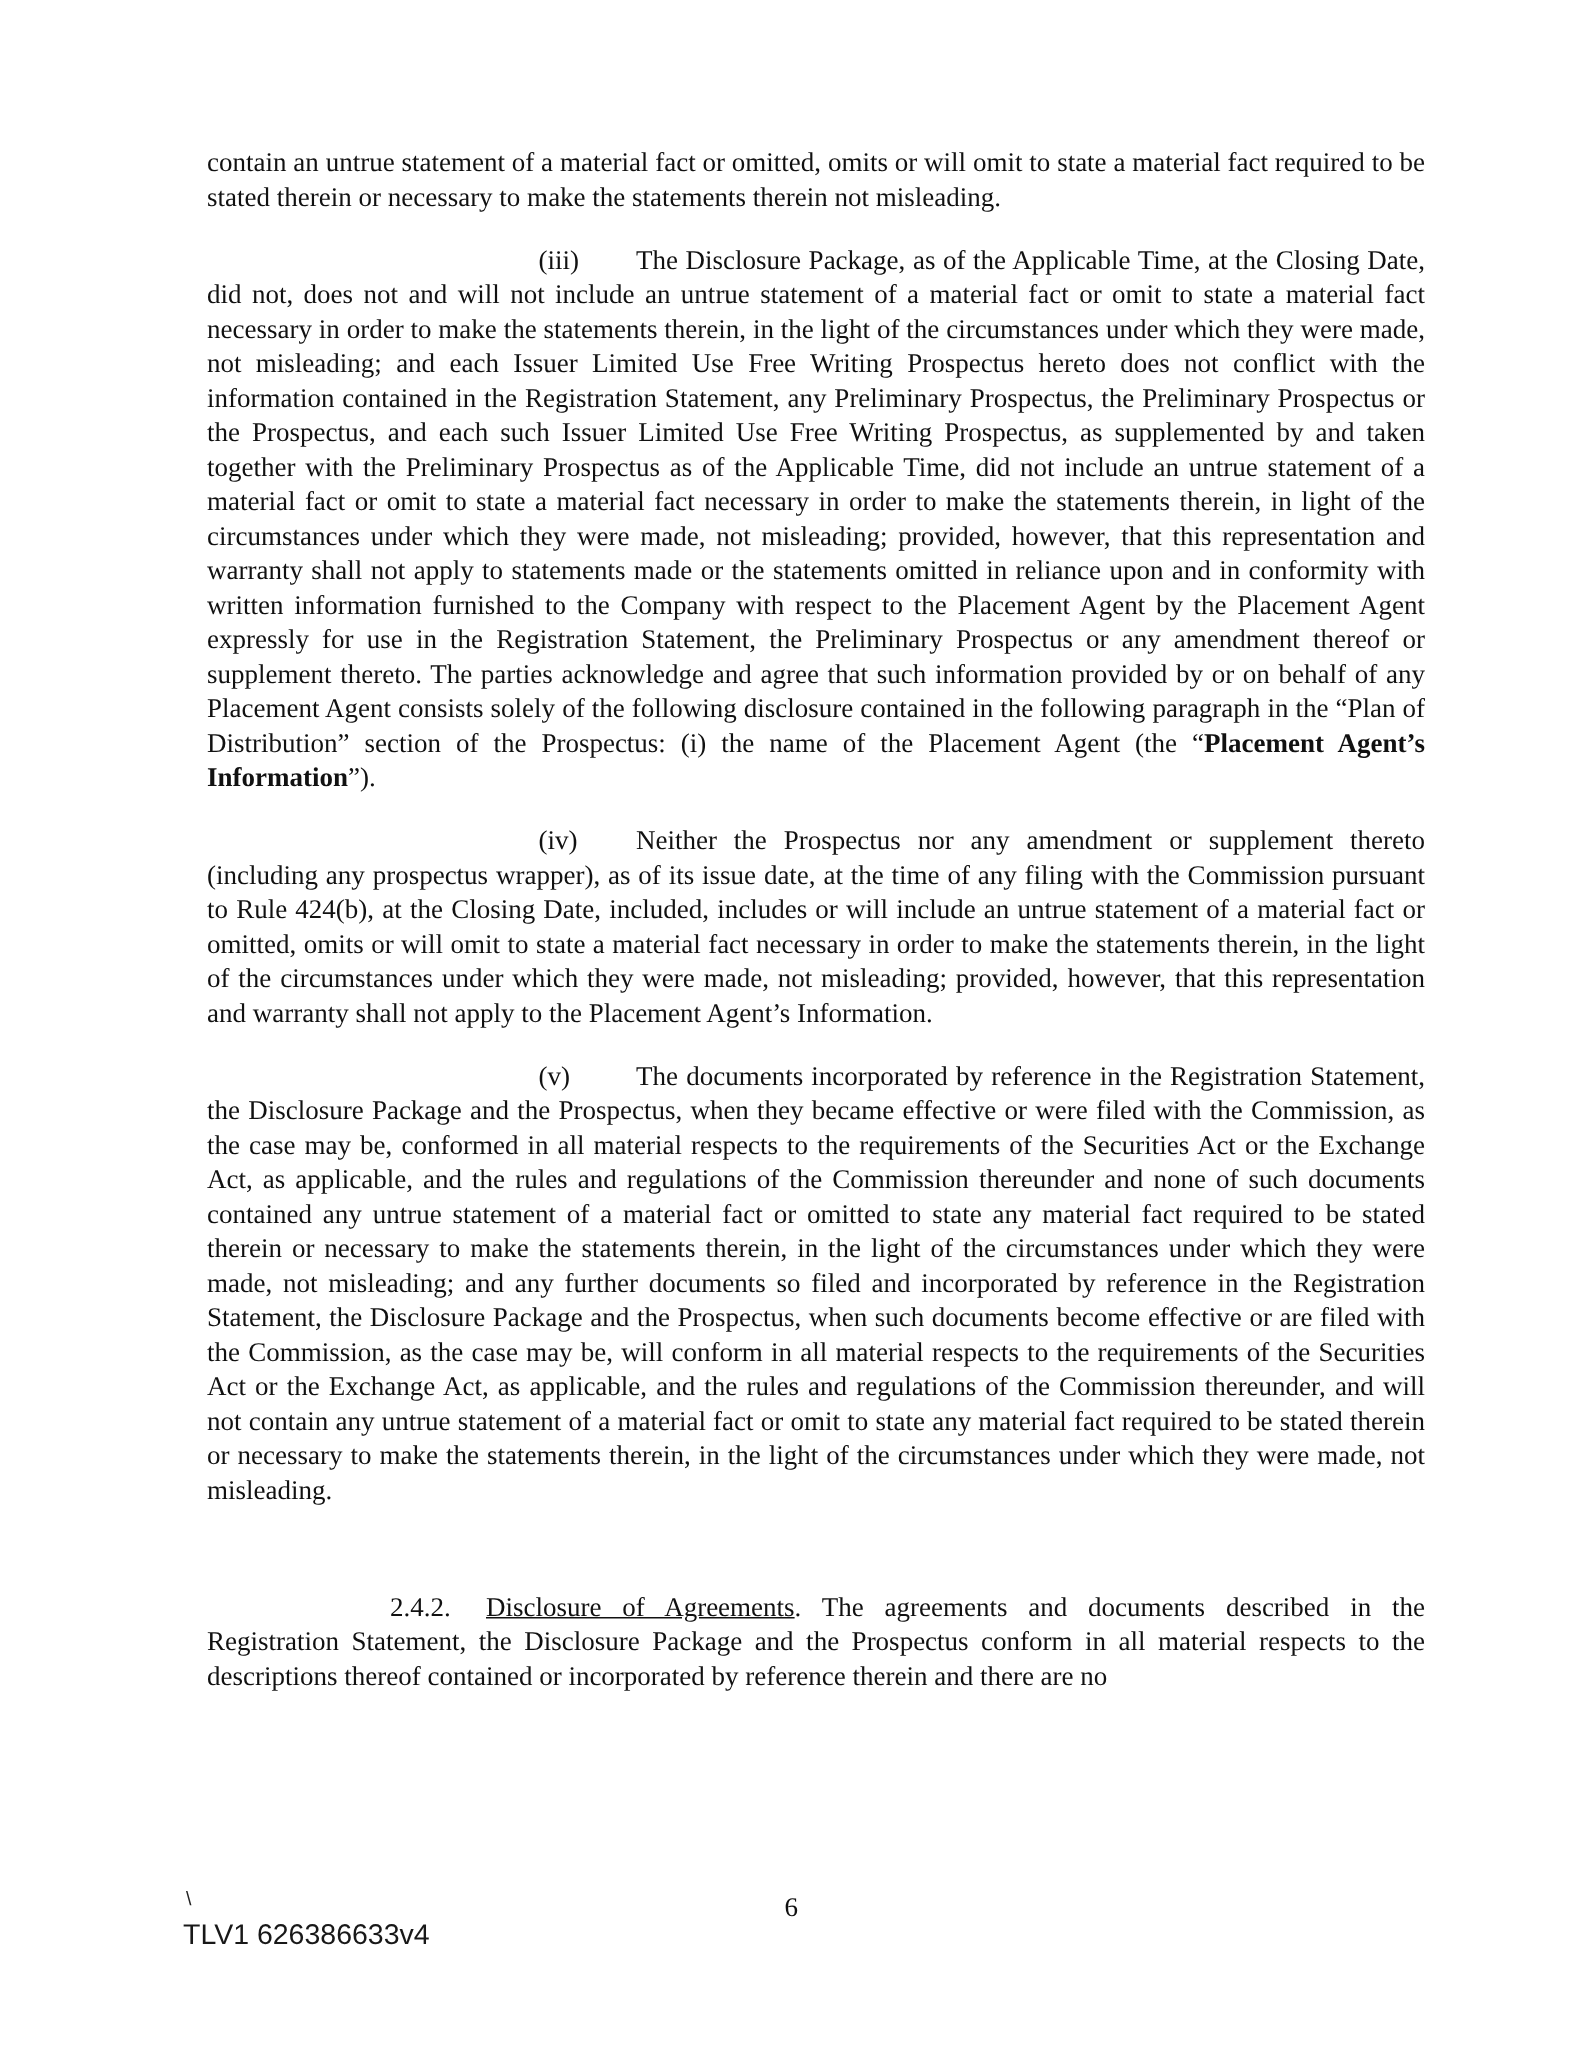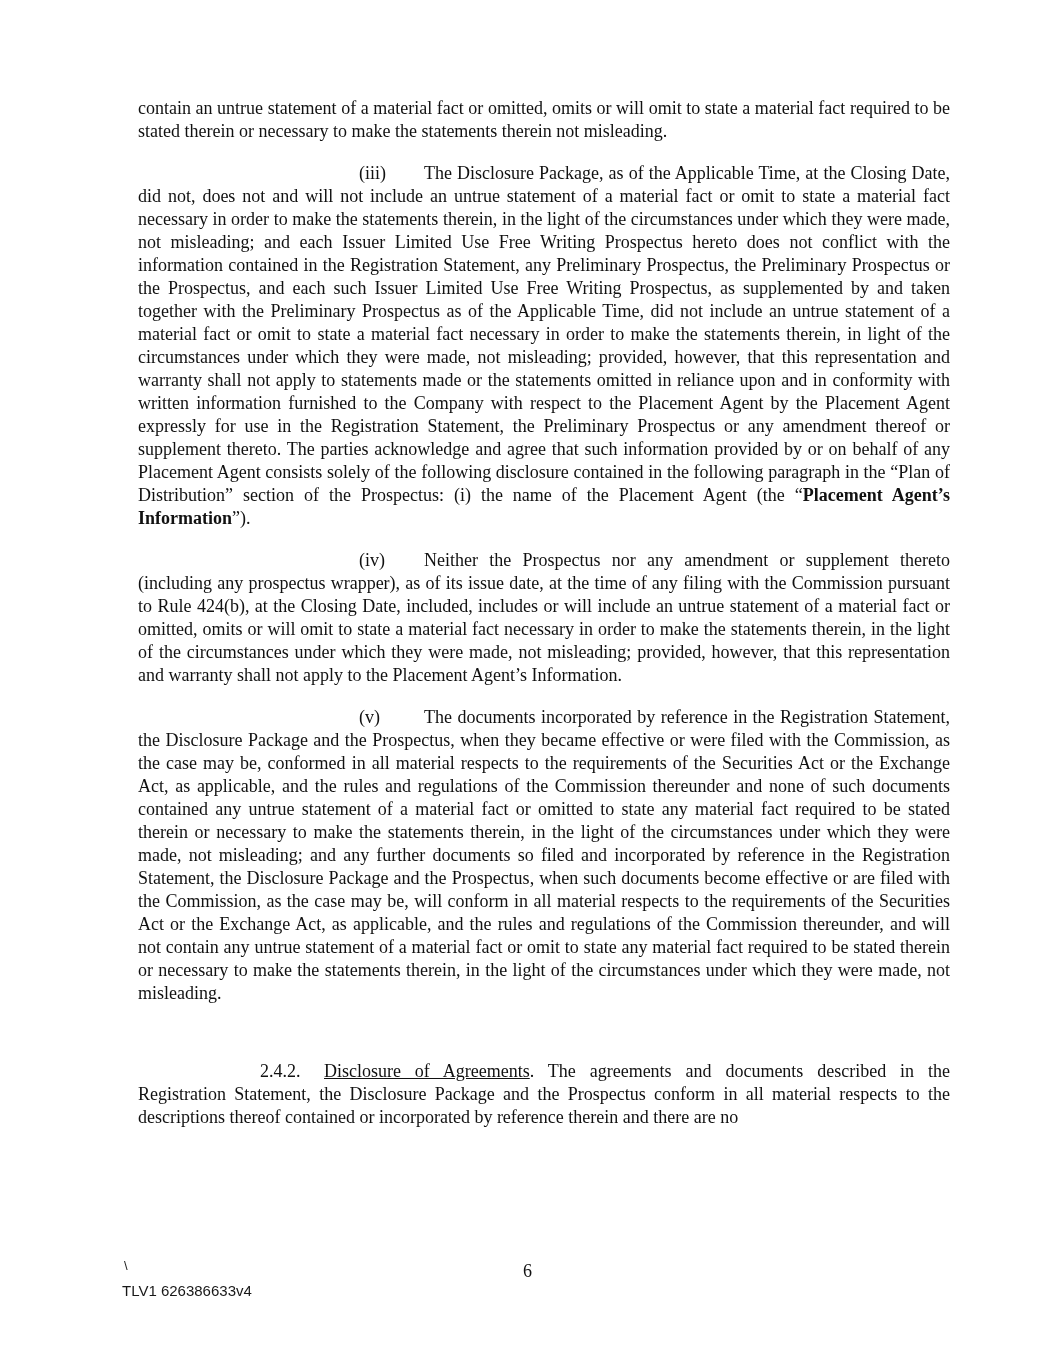--- a/index.html
+++ b/index.html
@@ -47,21 +47,21 @@
     font-family: "Liberation Sans", "DejaVu Sans", sans-serif;
     font-size: 13px;
     line-height: 16px;
     color: #222222;
   }
   .footer-docid {
     position: absolute;
     left: 122px;
     top: 1281px;
     font-family: "Liberation Sans", "DejaVu Sans", sans-serif;
-    font-size: 15px;
+    font-size: 19px;
     line-height: 19px;
     color: #181818;
   }
   .footer-page {
     position: absolute;
     left: 0;
     top: 1260px;
     width: 1055px;
     text-align: center;
     font-family: "Liberation Serif", "DejaVu Serif", serif;

